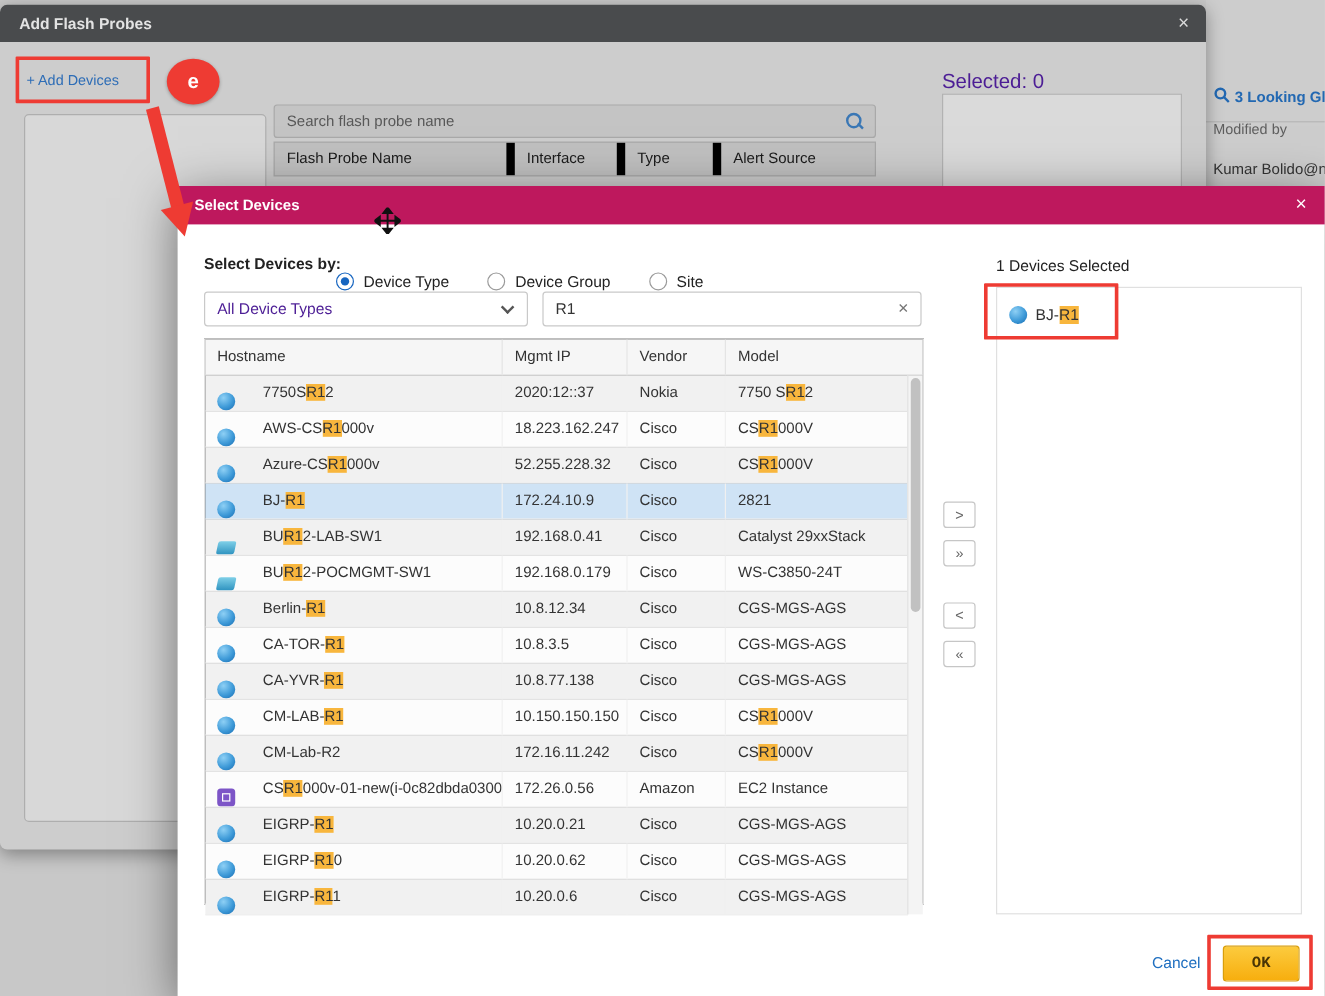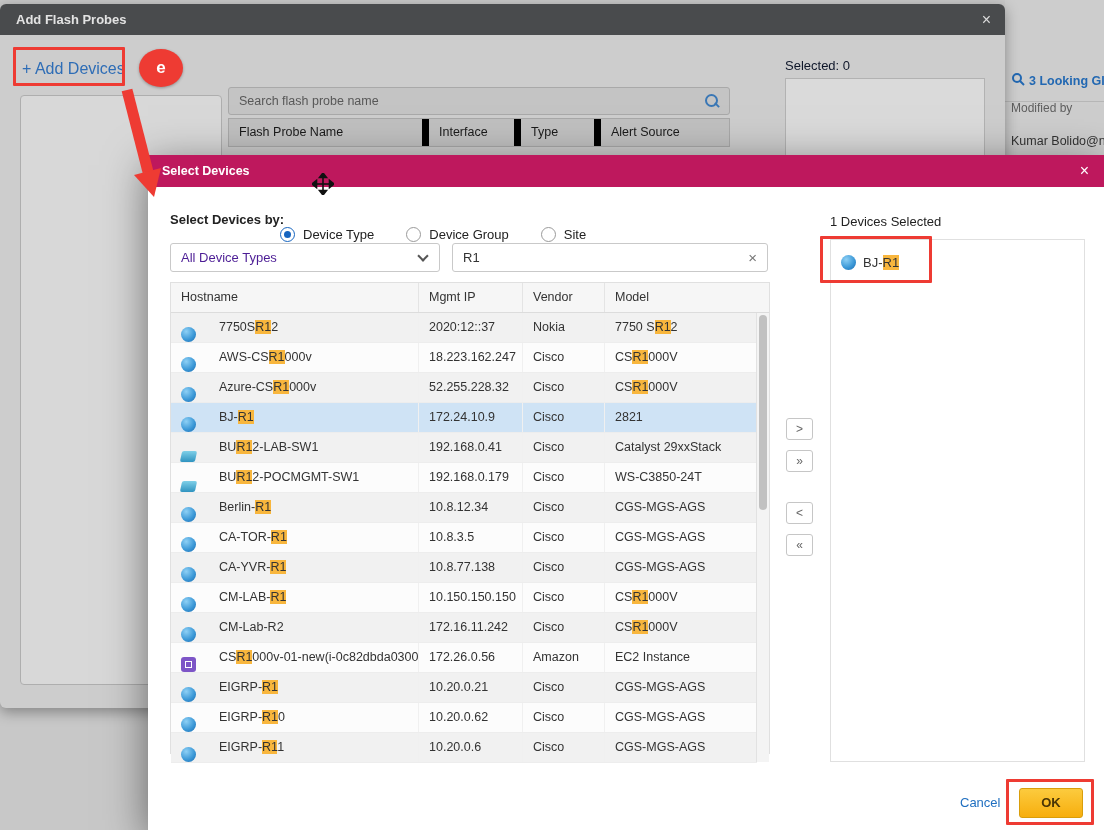--- a/index.html
+++ b/index.html
@@ -12,32 +12,32 @@
   .lg-row{position:absolute;left:6px;top:72px;display:flex;align-items:center;gap:4px;white-space:nowrap;color:#2268b2;font-size:12.5px;font-weight:bold}
   .rr-divider{position:absolute;left:0;top:101px;width:99px;height:1px;background:#b6b6b6}
   .rr-label{position:absolute;left:6px;top:101px;font-size:12px;color:#5f5f5f;white-space:nowrap}
   .rr-value{position:absolute;left:6px;top:134px;font-size:12.5px;color:#333;white-space:nowrap}
 
   
   .afp{position:absolute;left:0;top:4px;width:1005px;height:704px;background:#cdcdcd;border-radius:6px;box-shadow:0 4px 14px rgba(0,0,0,.35)}
   .afp-header{position:absolute;left:0;top:0;width:100%;height:31px;background:#494b4d;border-radius:6px 6px 0 0}
   .afp-title{position:absolute;left:16px;top:0;line-height:31px;font-size:13px;font-weight:bold;color:#e3e3e3}
   .afp-close{position:absolute;right:14px;top:0;line-height:31px;font-size:16px;color:#dcdcdc;cursor:pointer}
-  .afp-add{position:absolute;left:22px;top:56px;font-size:16px;color:#2e6db6;cursor:pointer;text-decoration:none}
+  .afp-add{position:absolute;left:22px;top:56px;font-size:12px;color:#2e6db6;cursor:pointer;text-decoration:none}
   .afp-left-panel{position:absolute;left:20px;top:91px;width:202px;height:590px;background:#d8d8d8;border:1px solid #aeaeae;border-radius:4px}
   .afp-search{position:absolute;left:228px;top:83px;width:502px;height:28px;background:#c4c4c4;border:1px solid #a9a9a9;border-radius:3px}
   .afp-search-ph{position:absolute;left:10px;top:0;line-height:26px;font-size:12.5px;color:#585858}
   .afp-search-icon{position:absolute;right:9px;top:5px;width:16px;height:16px}
   .afp-search-icon::before{content:"";position:absolute;left:1px;top:1px;width:9px;height:9px;border:2px solid #3a77b5;border-radius:50%}
   .afp-search-icon::after{content:"";position:absolute;left:10px;top:11px;width:6px;height:2px;background:#3a77b5;transform:rotate(45deg)}
   .afp-thead{position:absolute;left:228px;top:114px;width:502px;height:29px;display:flex;background:#c0c0c0;border:1px solid #a8a8a8}
   .afp-th{line-height:27px;font-size:12.5px;color:#1a1a1a;padding-left:10px;border-right:7px solid #000000;white-space:nowrap;overflow:hidden}
   .afp-th:last-child{border-right:none}
   .th-fpn{width:200px}.th-if{width:92px}.th-type{width:80px}.th-alert{width:128px}
-  .afp-selected-label{position:absolute;left:785px;top:54px;font-size:13px;color:#0f172a}
+  .afp-selected-label{position:absolute;left:785px;top:54px;font-size:17px;color:#4c1d95}
   .afp-selected-box{position:absolute;left:785px;top:74px;width:200px;height:92px;background:#dadada;border:1px solid #b2b2b2}
 
   
   .sd-modal{position:absolute;left:148px;top:155px;width:956px;height:675px;background:#fff;box-shadow:0 10px 40px rgba(0,0,0,.5);z-index:50}
   .sd-header{position:absolute;left:0;top:0;width:100%;height:32px;background:#be185d;cursor:move}
   .sd-title{position:absolute;left:14px;top:0;line-height:32px;font-size:12.5px;font-weight:bold;color:#fff}
   .sd-close{position:absolute;right:15px;top:0;line-height:32px;font-size:16px;color:#fff;cursor:pointer}
   .sd-filter-label{position:absolute;left:22px;top:57px;font-size:13px;font-weight:bold;color:#222}
   .sd-radios{position:absolute;left:132px;top:72px;display:flex;align-items:center}
   .sd-radio{margin-right:32px;font-size:13px;color:#222;display:flex;align-items:center;cursor:pointer}
@@ -76,21 +76,21 @@
   .xfer{display:block;width:27px;height:22px;border:1px solid #c6c6c6;border-radius:3px;background:#fff;color:#666;font-size:12px;line-height:20px;text-align:center;font-family:inherit;cursor:pointer;padding:0}
   .xfer + .xfer{margin-top:10px}
   .xfer.x2{margin-top:30px}
 
   .sel-title{position:absolute;left:682px;top:59px;font-size:13px;color:#222}
   .sel-panel{position:absolute;left:682px;top:84px;width:255px;height:523px;border:1px solid #e0e0e0;background:#fff}
   #sel-items{padding:9px 10px}
   .sel-item{display:flex;align-items:center;gap:7px;font-size:13px;color:#333;height:26px;cursor:pointer}
 
   .sd-cancel{position:absolute;left:812px;top:640px;font-size:13px;color:#1f6fc0;cursor:pointer}
-  .sd-ok{position:absolute;left:871px;top:633px;width:64px;height:30px;background:linear-gradient(#fccb3e,#f7ae0e);border:1px solid #d99e0b;border-radius:3px;font-size:13px;font-weight:bold;color:#4a3505;text-align:center;line-height:28px;cursor:pointer;font-family:Liberation Sans, sans-serif}
+  .sd-ok{position:absolute;left:871px;top:633px;width:64px;height:30px;background:linear-gradient(#fccb3e,#f7ae0e);border:1px solid #d99e0b;border-radius:3px;font-size:13px;font-weight:bold;color:#4a3505;text-align:center;line-height:28px;cursor:pointer;font-family:Liberation Mono, monospace}
 
   
   .anno-box{position:absolute;border:3px solid #ee3b33;z-index:70;border-radius:1px;pointer-events:none}
   #anno-add{left:13px;top:47px;width:112px;height:39px}
   #anno-bj{left:820px;top:236px;width:112px;height:47px}
   #anno-ok{left:1006px;top:779px;width:88px;height:46px}
   .anno-circle{position:absolute;left:139px;top:49px;width:44px;height:38px;border-radius:50%;background:#ee3b33;color:#fff;font-size:17px;font-weight:bold;text-align:center;line-height:38px;z-index:71;box-shadow:0 1px 3px rgba(0,0,0,.3)}
   .anno-arrow{position:absolute;left:0;top:0;z-index:70;pointer-events:none}
   .move-cursor{position:absolute;left:312px;top:173px;z-index:60;pointer-events:none}
 </style>

